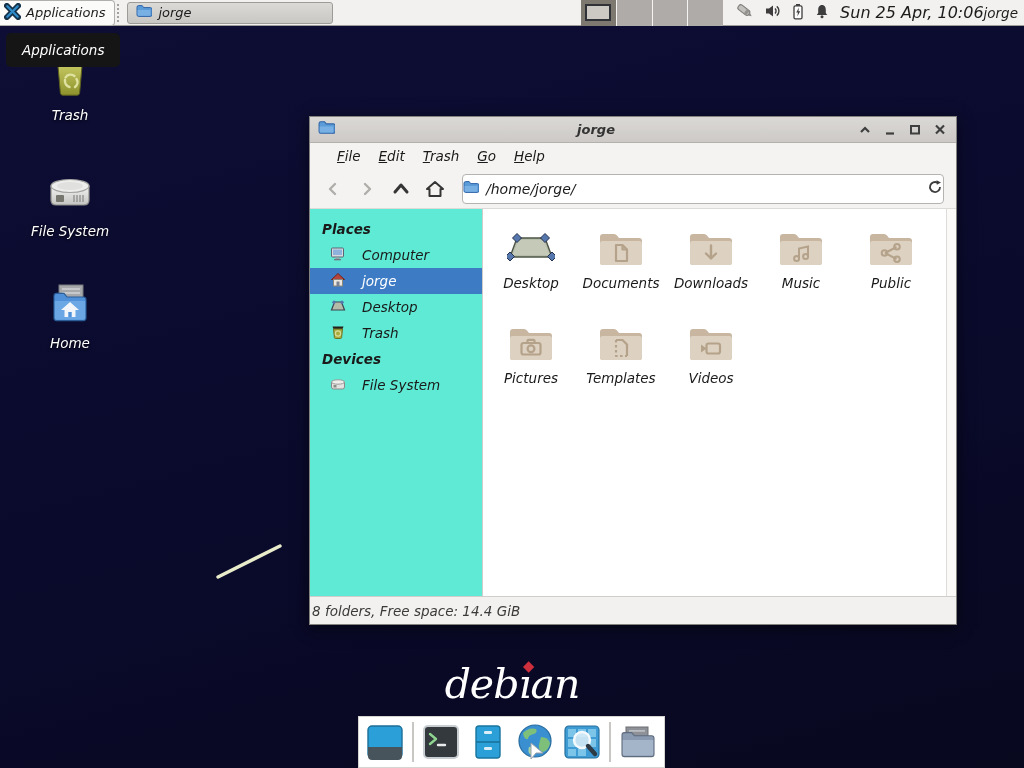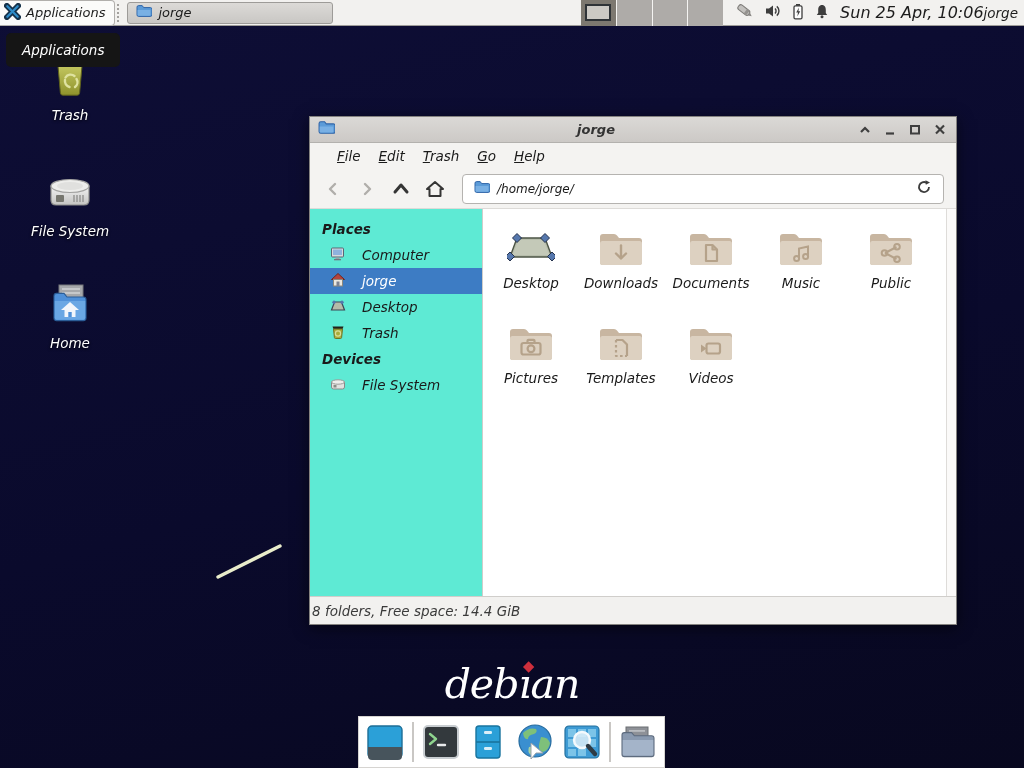--- a/index.html
+++ b/index.html
@@ -51,22 +51,22 @@
   .win-controls { display:flex; align-items:center; gap:9px; }
   .win-btn { width:16px; height:16px; display:flex; align-items:center; justify-content:center; }
   .menubar { height:26px; background:#f4f3f1; display:flex; align-items:center; gap:4px;
              padding:0 20px; font-size:13.5px; color:#1a1a1a; flex:0 0 auto; }
   .menu-item { display:inline-block; padding:3px 7px; }
   .menu-item::first-letter { text-decoration:underline; }
   .toolbar { height:40px; background:#f4f3f1; display:flex; align-items:center; gap:4px;
              padding:0 8px; border-bottom:1px solid #dddbd8; flex:0 0 auto; }
   .tool-btn { width:30px; height:28px; display:flex; align-items:center; justify-content:center; border-radius:3px; }
   .pathbar { flex:1; height:30px; margin:0 4px 0 8px; background:#fff; border:1px solid #b5b3b0;
-             border-radius:4px; display:flex; align-items:center; padding:0 11px; gap:7px;
-             font-size:12px; color:#1a1a1a; }
+             border-radius:4px; display:flex; align-items:center; padding:0 0; gap:7px;
+             font-size:14px; color:#1a1a1a; }
   .pathbar .ptext { flex:1; }
   .win-body { flex:1; display:flex; min-height:0; }
   .sidebar { width:173px; background:#5eead4; border-right:1px solid #cfcdca; padding-top:7px;
              font-size:13.5px; color:#1a1a1a; overflow:hidden; }
   .side-header { font-weight:bold; padding:5px 12px 5px 12px; }
   .side-item { display:flex; align-items:center; gap:16px; height:26px; padding-left:20px; }
   .side-item.selected { background:#3d7cc4; color:#fff; }
   .files { flex:1; position:relative; background:#fff; }
   .grid { display:grid; grid-template-columns:repeat(5,90px); padding:12px 0 0 3px; }
   .fitem { width:90px; height:95px; display:flex; flex-direction:column; align-items:center; padding-top:6px; }
@@ -392,41 +392,41 @@
               </svg>
             </span>
             <span class="flabel">Desktop</span>
           </div>
 
           <div class="fitem">
             <span class="ficon">
               <svg width="48" height="44" viewBox="0 0 48 42">
                 <path d="M3 9 q0-3 3-3 h11 q2 0 3 1.6 L22 10 h20 q3 0 3 3 v21 q0 3-3 3 H6 q-3 0-3-3 Z" fill="#c8b6a1"></path>
                 <rect x="3" y="13" width="42" height="24" rx="2.5" fill="#ddd1c1"></rect>
+                <g fill="none" stroke="#b5a28a" stroke-width="2.2" stroke-linejoin="round">
+                  <path d="M19 17 h6.5 L30 21.5 V33 H19 Z"></path>
+                    <path d="M25.5 17 V21.5 H30"></path>
+                </g>
+              </svg>
+            </span>
+            <span class="flabel">Documents</span>
+          </div>
+
+          <div class="fitem">
+            <span class="ficon">
+              <svg width="48" height="44" viewBox="0 0 48 42">
+                <path d="M3 9 q0-3 3-3 h11 q2 0 3 1.6 L22 10 h20 q3 0 3 3 v21 q0 3-3 3 H6 q-3 0-3-3 Z" fill="#c8b6a1"></path>
+                <rect x="3" y="13" width="42" height="24" rx="2.5" fill="#ddd1c1"></rect>
                 <g fill="none" stroke="#b5a28a" stroke-width="2.4" stroke-linecap="round" stroke-linejoin="round">
                   <path d="M24 17.5 V30"></path>
                     <path d="M19 25.5 L24 30.5 L29 25.5"></path>
                 </g>
               </svg>
             </span>
             <span class="flabel">Downloads</span>
-          </div>
-
-          <div class="fitem">
-            <span class="ficon">
-              <svg width="48" height="44" viewBox="0 0 48 42">
-                <path d="M3 9 q0-3 3-3 h11 q2 0 3 1.6 L22 10 h20 q3 0 3 3 v21 q0 3-3 3 H6 q-3 0-3-3 Z" fill="#c8b6a1"></path>
-                <rect x="3" y="13" width="42" height="24" rx="2.5" fill="#ddd1c1"></rect>
-                <g fill="none" stroke="#b5a28a" stroke-width="2.2" stroke-linejoin="round">
-                  <path d="M19 17 h6.5 L30 21.5 V33 H19 Z"></path>
-                    <path d="M25.5 17 V21.5 H30"></path>
-                </g>
-              </svg>
-            </span>
-            <span class="flabel">Documents</span>
           </div>
 
           <div class="fitem">
             <span class="ficon">
               <svg width="48" height="44" viewBox="0 0 48 42">
                 <path d="M3 9 q0-3 3-3 h11 q2 0 3 1.6 L22 10 h20 q3 0 3 3 v21 q0 3-3 3 H6 q-3 0-3-3 Z" fill="#c8b6a1"></path>
                 <rect x="3" y="13" width="42" height="24" rx="2.5" fill="#ddd1c1"></rect>
                 <g stroke="#b5a28a" fill="none" stroke-width="2">
                   <path d="M22 30.5 V20.5 L31 18.5 V28.5"></path>
                   <circle cx="19.6" cy="30.5" r="2.5"></circle>

